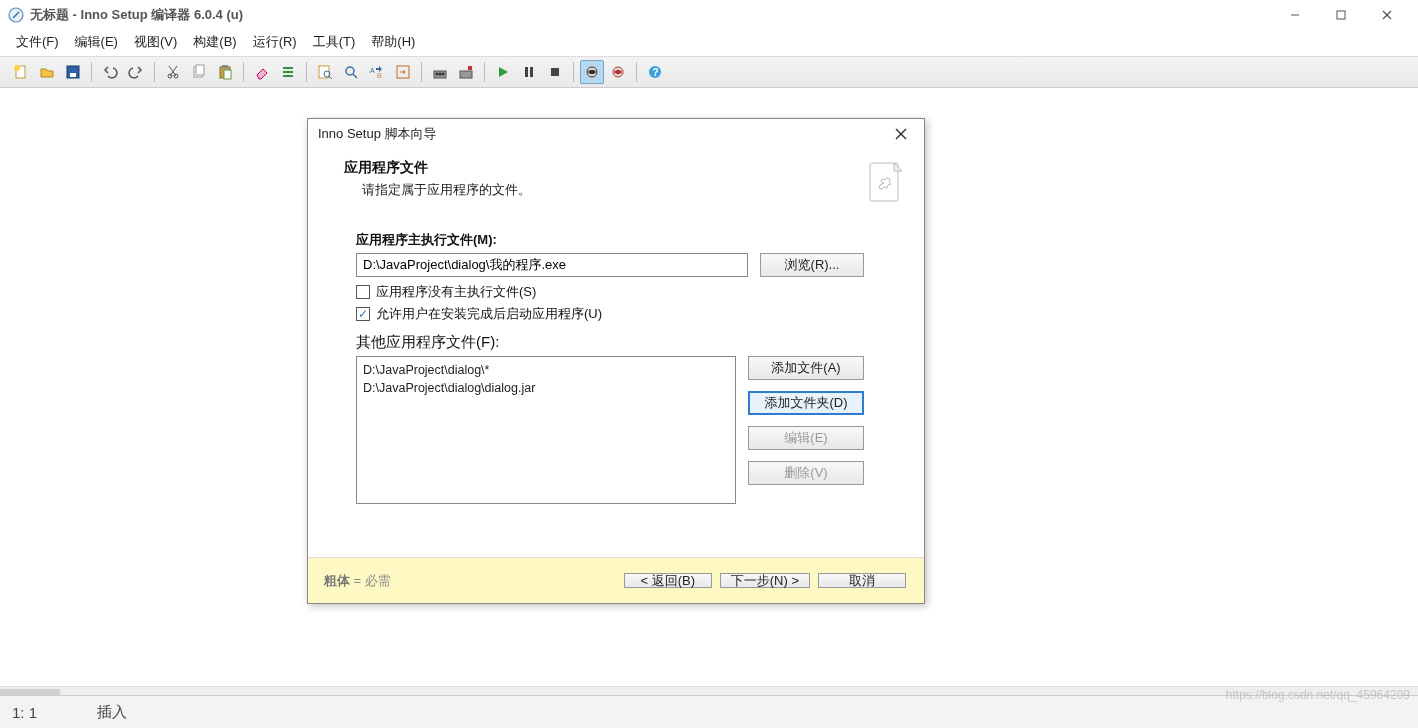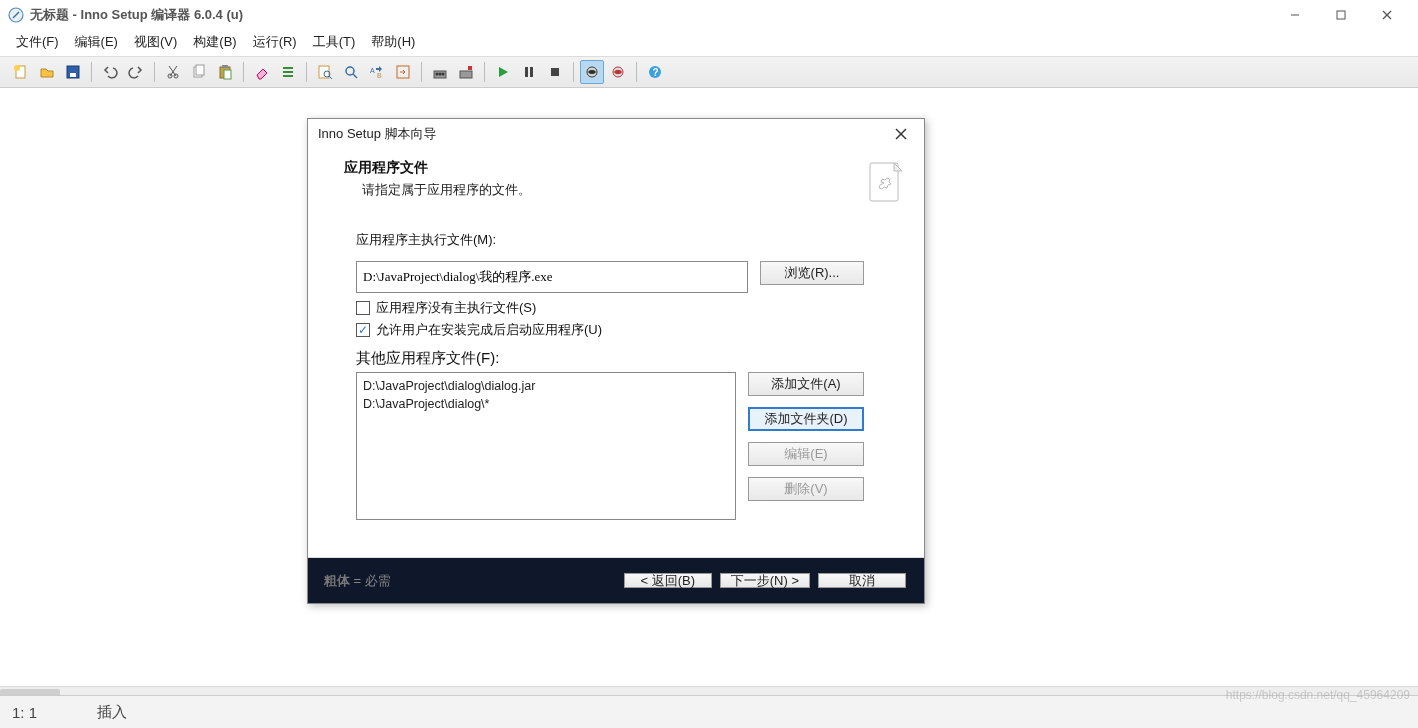--- a/index.html
+++ b/index.html
@@ -23,44 +23,44 @@
 .tb-btn.pressed { background: #b8d8f0; border: 1px solid #6aa8d8; }
 
 
 .workspace { position: absolute; left: 0; right: 0; top: 89px; bottom: 24px; background: #fff; }
 
 
 .dialog { position: absolute; left: 307px; top: 118px; width: 618px; height: 486px; background: #fff; border: 1px solid #888; box-shadow: 2px 2px 8px rgba(0,0,0,.25); display: flex; flex-direction: column; }
 .dlg-title { height: 30px; display: flex; align-items: center; padding: 0 10px; font-size: 13px; color: #222; }
 .dlg-title .spacer { flex: 1; }
 .dlg-close { width: 26px; height: 26px; display: flex; align-items: center; justify-content: center; color: #333; }
-.dlg-header { padding: 10px 18px 14px 36px; display: flex; }
+.dlg-header { padding: 10px 18px 14px 18px; display: flex; margin-left: 18px; }
 .dlg-header .txt { flex: 1; }
 .dlg-header h2 { font-size: 14px; font-weight: bold; color: #111; margin-bottom: 4px; }
 .dlg-header .sub { font-size: 13px; color: #222; margin-left: 18px; }
 .dlg-icon { width: 40px; height: 48px; }
 
 .dlg-body { flex: 1; padding: 10px 60px 10px 48px; font-size: 13px; color: #111; position: relative; }
-.bold-label { font-weight: normal; font-size: 13px; margin-bottom: 12px; }
+.bold-label { font-weight: bold; font-size: 13px; margin-bottom: 4px; }
 .row { display: flex; align-items: stretch; margin-bottom: 6px; }
-.text-input { flex: 1; border: 1px solid #888; padding: 3px 6px; font-size: 13px; height: 32px; background: #fff; font-family: Liberation Serif, serif; }
+.text-input { flex: 1; border: 1px solid #888; padding: 3px 6px; font-size: 13px; height: 24px; background: #fff; }
 .btn { min-width: 104px; height: 24px; border: 1px solid #999; background: linear-gradient(#f8f8f8,#e8e8e8); font-size: 13px; color: #222; display: flex; align-items: center; justify-content: center; padding: 0 10px; margin-left: 12px; }
 .btn.focused { border: 2px solid #2f7bcf; background: #e8f2fb; }
 .btn.disabled { color: #999; }
 .cb-row { display: flex; align-items: center; margin: 4px 0 2px 0; font-size: 13px; }
 .cb { width: 14px; height: 14px; border: 1px solid #555; margin-right: 6px; display: flex; align-items: center; justify-content: center; }
 .cb.checked::after { content: "✓"; color: #2f7bcf; font-size: 12px; line-height: 1; }
 .other-label { font-size: 15px; margin-top: 10px; margin-bottom: 4px; }
 .listbox { border: 1px solid #888; height: 148px; padding: 4px 6px; font-size: 12.5px; color: #222; line-height: 1.45; background: #fff; }
 .files-row { display: flex; }
 .files-row .listbox { flex: 1; }
 .files-right { width: 116px; margin-left: 12px; display: flex; flex-direction: column; gap: 11px; }
 .files-right .btn { margin-left: 0; }
 
-.dlg-footer { height: 46px; border-top: 1px solid #ddd; display: flex; align-items: center; padding: 0 18px 0 16px; background: #0f172a; }
+.dlg-footer { height: 46px; border-top: 1px solid #ddd; display: flex; align-items: center; padding: 0 18px 0 16px; background: #fef9c3; }
 .hint { font-size: 13px; color: #888; }
 .hint .b { color: #777; }
 .footer-spacer { flex: 1; }
 .dlg-footer .btn { min-width: 88px; height: 15px; margin-left: 8px; }
 
 
 .statusbar { position: absolute; left: 0; right: 0; bottom: 0; height: 24px; border-top: 1px solid #ccc; background: #f3f3f3; display: flex; align-items: center; padding: 16px 12px; font-size: 15px; color: #444; }
 .status-sep { width: 60px; }
 
 
@@ -295,22 +295,22 @@
       <span>应用程序没有主执行文件(S)</span>
     </div>
     <div class="cb-row">
       <span class="cb checked"></span>
       <span>允许用户在安装完成后启动应用程序(U)</span>
     </div>
 
     <div class="other-label">其他应用程序文件(F):</div>
     <div class="files-row">
       <div class="listbox">
+        <div>D:\JavaProject\dialog\*</div>
         <div>D:\JavaProject\dialog\dialog.jar</div>
-        <div>D:\JavaProject\dialog\*</div>
       </div>
       <div class="files-right">
         <div class="btn">添加文件(A)</div>
         <div class="btn focused">添加文件夹(D)</div>
         <div class="btn disabled">编辑(E)</div>
         <div class="btn disabled">删除(V)</div>
       </div>
     </div>
   </div>
 

